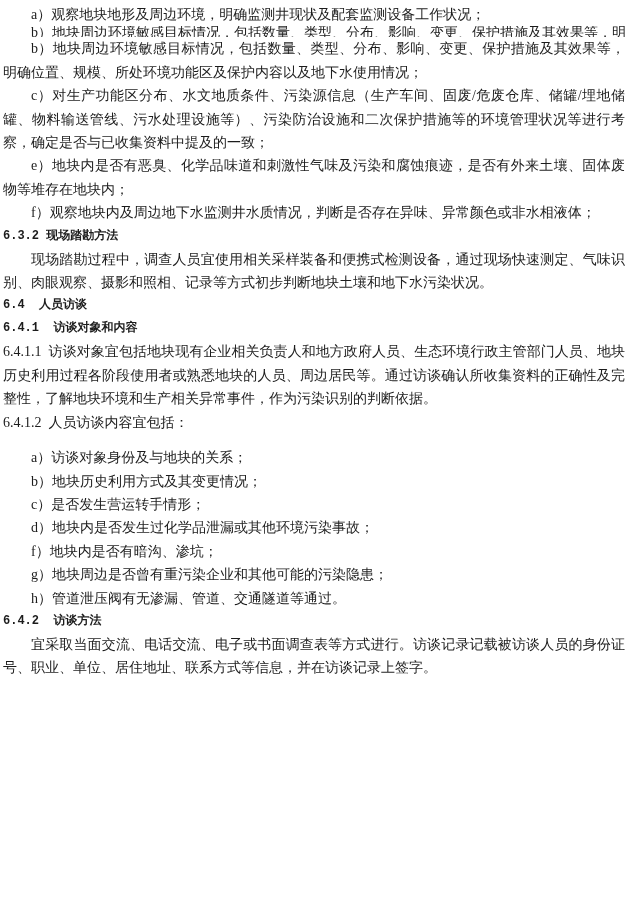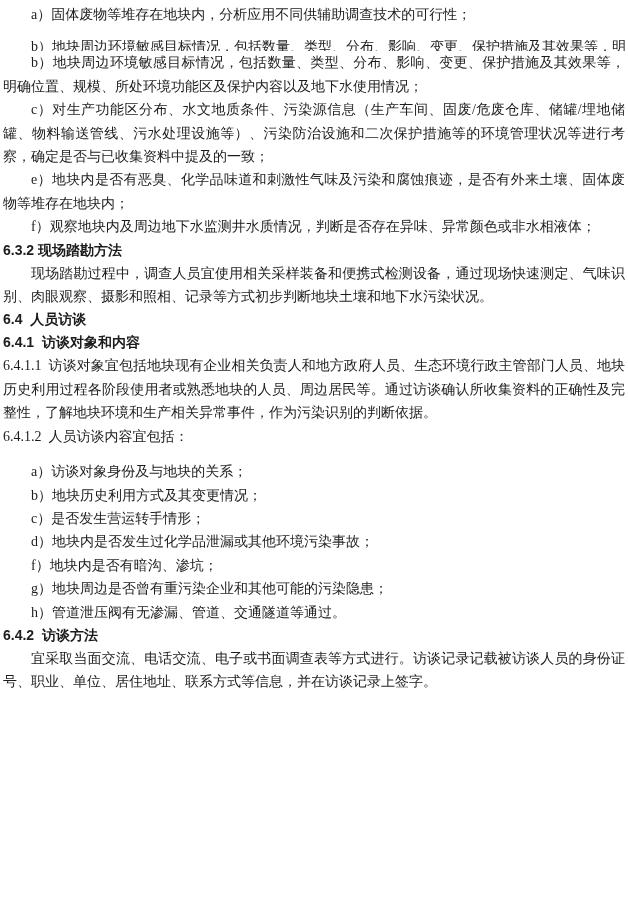--- a/index.html
+++ b/index.html
@@ -22,46 +22,45 @@
     overflow: hidden;
   }
   .page p { margin: 0; }
   
   .li, .body-para { text-indent: 2em; }
   
   .clause { text-indent: 0; white-space: pre-wrap; }
   .clause-lead { margin-top: 11px; }
   .interview-list { margin-top: 12px; }
   .heading {
-    font-family: Liberation Sans, sans-serif;
+    font-family: Liberation Mono, monospace;
     font-weight: bold;
-    font-size: 14px;
+    font-size: 12px;
     line-height: 23px;
     margin: 13px 0 12px 0;
     text-indent: 0;
     white-space: pre-wrap;
     text-align: left;
   }
   
   .ghost-line {
     height: 11px;
     overflow: hidden;
-    margin-top: 14px;
   }
   .ghost-line .li {
     line-height: 14px;
     white-space: nowrap;
   }
 </style>
 </head>
 <body>
 
 <div class="page" style="--bg-color: #ffffff; --text-color: #1c1c1c;">
 
-  <p class="li">a）固体废物等堆存在地块内，分析应用不同供辅助调查技术的可行性；</p>
+  <p class="li">a）观察地块地形及周边环境，明确监测井现状及配套监测设备工作状况；</p>
 
   <div class="ghost-line">
     <p class="li">b）地块周边环境敏感目标情况，包括数量、类型、分布、影响、变更、保护措施及其效果等，明</p>
   </div>
 
   <p class="li">b）地块周边环境敏感目标情况，包括数量、类型、分布、影响、变更、保护措施及其效果等，明确位置、规模、所处环境功能区及保护内容以及地下水使用情况；</p>
 
   <p class="li">c）对生产功能区分布、水文地质条件、污染源信息（生产车间、固废/危废仓库、储罐/埋地储罐、物料输送管线、污水处理设施等）、污染防治设施和二次保护措施等的环境管理状况等进行考察，确定是否与已收集资料中提及的一致；</p>
 
 

